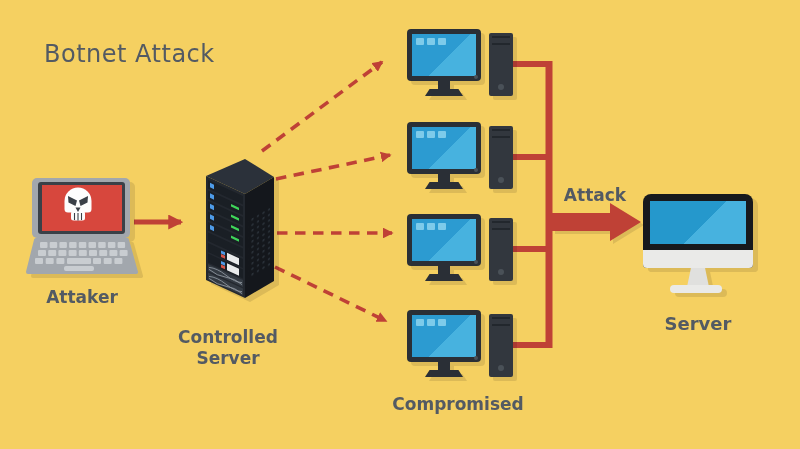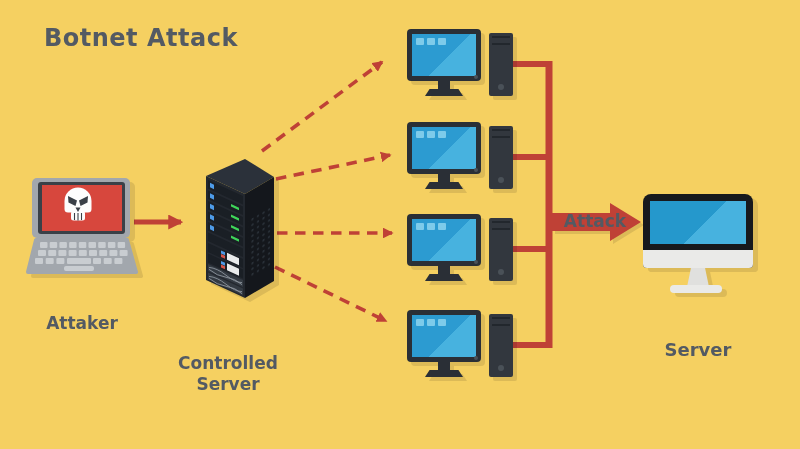--- a/index.html
+++ b/index.html
@@ -15,27 +15,27 @@
   }
   html,body{margin:0;padding:0;}
   body{
     width:800px;height:449px;
     background:var(--background);
     position:relative;overflow:hidden;
     font-family:"DejaVu Sans","Liberation Sans",sans-serif;
   }
   .canvas{position:absolute;inset:0;}
   .title{
-    position:absolute;left:44px;top:24px;
-    font-size:24px;font-weight:bold;color:var(--text);
+    position:absolute;left:44px;top:40px;
+    font-size:24px;font-weight:normal;color:var(--text);
     letter-spacing:.5px;
   }
   .lbl{
     position:absolute;color:var(--text);font-weight:bold;
-    text-align:center;line-height:1.22;font-size:17px;margin-top:26px;
+    text-align:center;line-height:1.22;font-size:17px;
   }
   .lbl-attacker{left:22px;top:287px;width:120px;}
   .lbl-server{left:158px;top:327px;width:140px;}
   .lbl-compromised{left:378px;top:394px;width:160px;}
   .lbl-victim{left:643px;top:313px;width:110px;font-size:18px;}
   .lbl-attack{left:552px;top:185px;width:86px;}
 
   
   .edges-svg{position:absolute;left:0;top:0;pointer-events:none;}
   .edge{stroke:var(--arrow-red);fill:none;}
@@ -264,18 +264,18 @@
     <div class="neck"></div>
     <div class="vbase"></div>
   </div>
 
   <div class="lbl lbl-attacker">Attaker</div>
   <div class="lbl lbl-server">
     <span>Controlled</span><br>
     <span>Server</span>
   </div>
   <div class="lbl lbl-compromised">
-    <br>
+    <span>Compromised</span><br>
   </div>
   <div class="lbl lbl-attack">Attack</div>
   <div class="lbl lbl-victim">Server</div>
 
 </div>
 
 </body></html>

